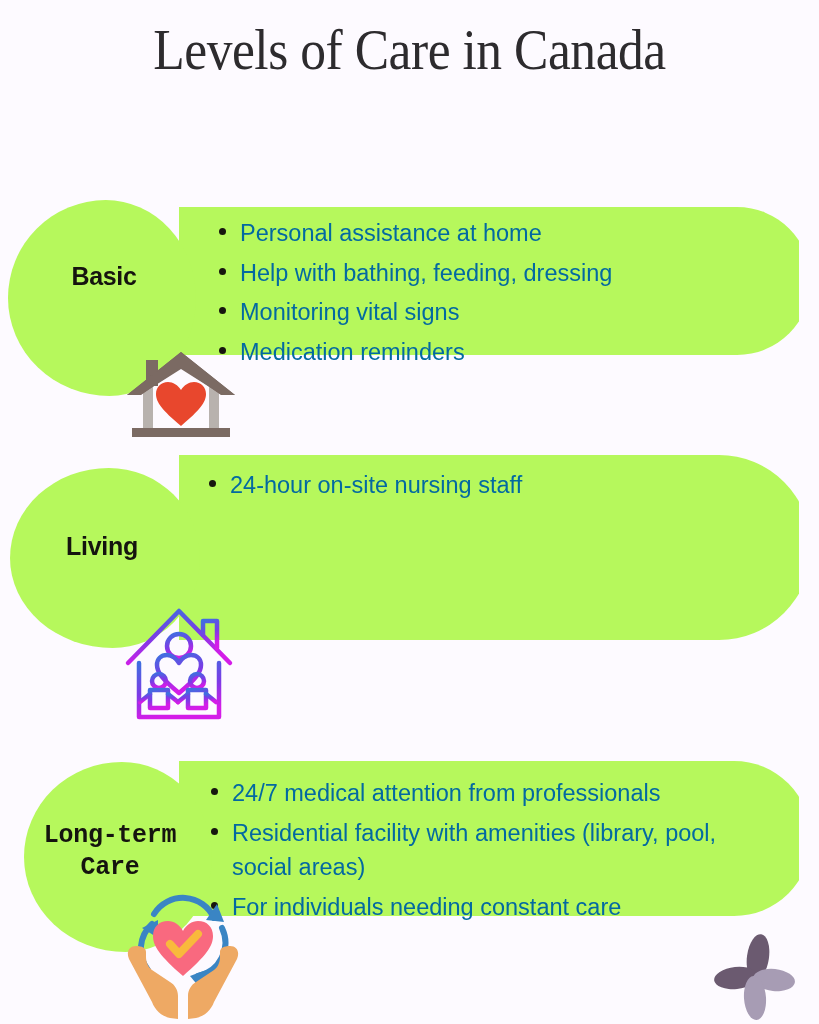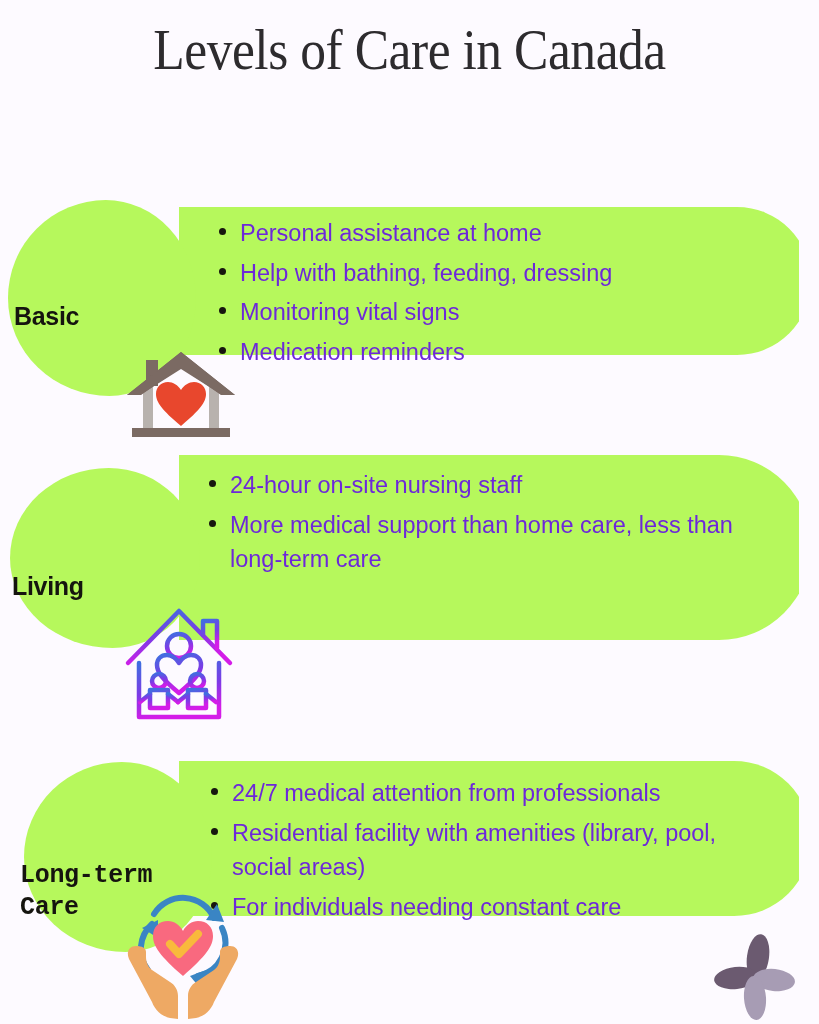--- a/index.html
+++ b/index.html
@@ -58,39 +58,39 @@
     background:#b6f85c;
     border-radius:52% 48% 46% 54% / 50% 50% 50% 50%;
   }
   #sec1 .blob{left:8px;top:4px;width:188px;height:196px;}
   #sec2 .blob{left:10px;top:18px;width:190px;height:180px;}
   #sec3 .blob{left:24px;top:6px;width:188px;height:190px;}
 
   .label{
     position:absolute;
     width:180px;
+    text-align:center;
     font-size:25px;
     font-weight:bold;
     color:#15140f;
     line-height:1.28;
     letter-spacing:-0.3px;
-    margin-top:40px;
   }
   #sec1 .label{left:14px;top:64px;}
   #sec2 .label{left:12px;top:80px;}
   #sec3 .label{left:20px;top:64px;font-family:Liberation Mono, monospace;}
   .label .l{display:block;}
 
   
   .bullets{
     position:absolute;
     margin:0;
     padding:0;
     list-style:none;
-    color:#6d28d9;
+    color:#0369a1;
     font-size:23.5px;
     line-height:1.47;
   }
   #sec1 .bullets{left:214px;top:20px;width:560px;}
   #sec2 .bullets{left:204px;top:18px;width:575px;}
   #sec3 .bullets{left:206px;top:20px;width:556px;}
 
   .bullets li{
     position:relative;
     padding-left:26px;
@@ -159,21 +159,20 @@
   <div class="section" id="sec2">
     <div class="pill"></div>
     <div class="blob"></div>
 
     <div class="label">
       <span class="l">Living</span>
     </div>
 
     <ul class="bullets">
       <li>24-hour on-site nursing staff</li>
-      <li>More medical support than home care, less than long-term care</li>
     </ul>
 
     <div class="icon" id="icon-assisted">
       <svg viewBox="0 0 108 124" width="108" height="124">
         <defs>
           <linearGradient id="gradHouse" x1="0" y1="0" x2="0.25" y2="1">
             <stop offset="0%" stop-color="#3f6fe0"></stop>
             <stop offset="55%" stop-color="#7b3be6"></stop>
             <stop offset="100%" stop-color="#d41ce8"></stop>
           </linearGradient>

